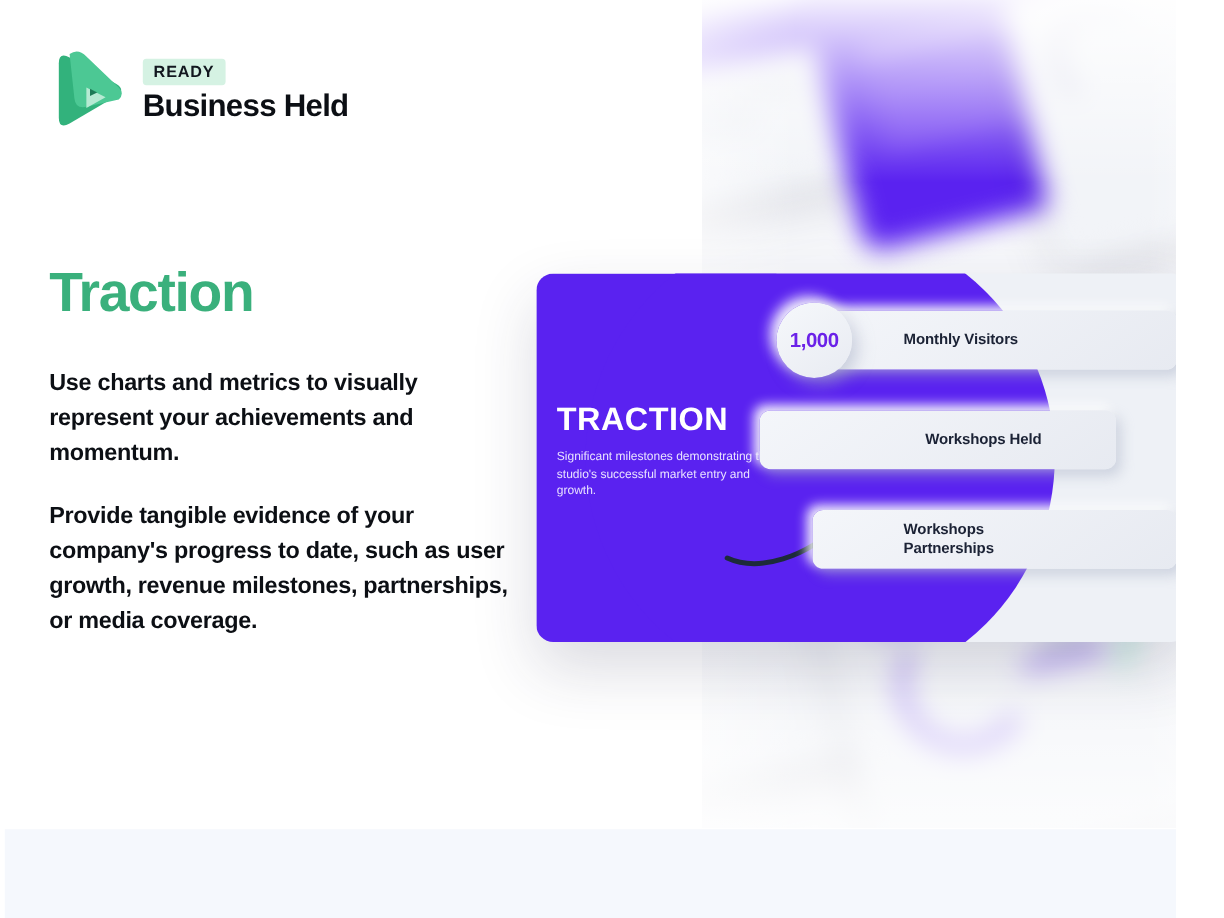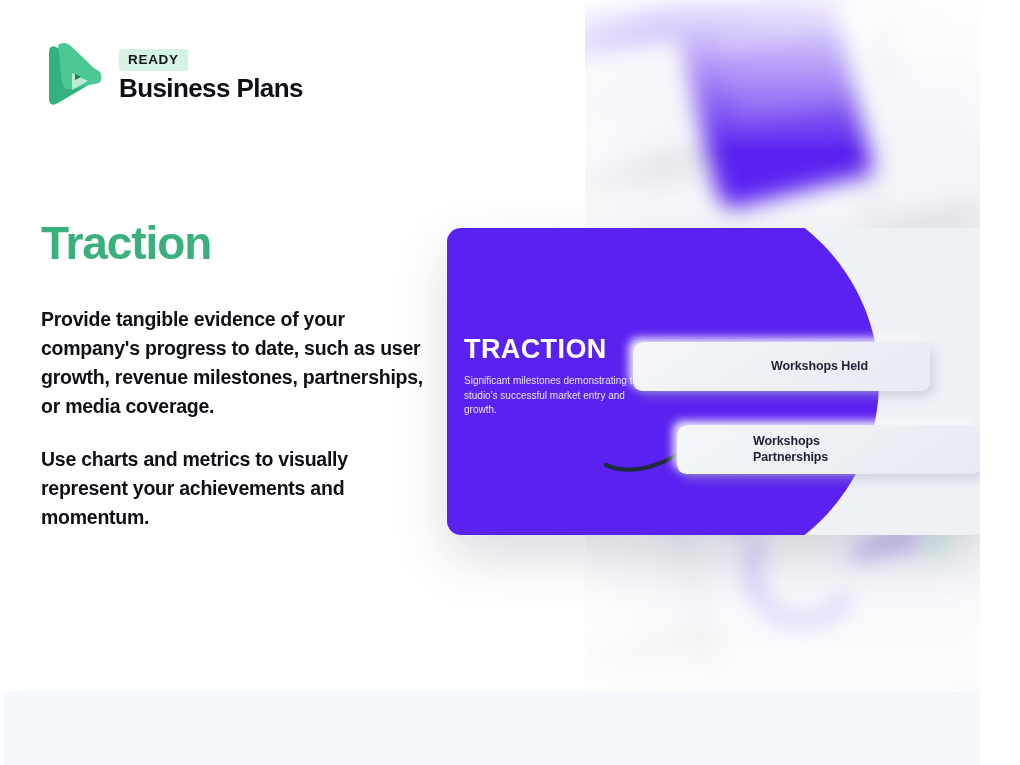--- a/index.html
+++ b/index.html
@@ -192,29 +192,29 @@
     <div class="logo-mark">
       <svg width="62" height="74" viewBox="0 0 62 74">
         <path d="M8 14 Q8 4 17 9 L56 31 Q64 36 56 41 L17 64 Q8 69 8 59 Z" fill="#32b27c"></path>
         <path d="M17 6 Q24 1 31 8 L58 34 Q63 39 58 44 L31 50 Q22 52 21 43 Z" fill="#4cc894"></path>
         <path d="M31 34 L47 42 L31 51 Z" fill="#b6ead3"></path>
         <path d="M34 35 L40 38 L34 41 Z" fill="#1d7a56"></path>
       </svg>
     </div>
     <div class="logo-text">
       <span class="badge-ready">READY</span>
-      <div class="brand-title">Business Plans</div>
+      <div class="brand-title">Business Held</div>
     </div>
   </div>
 
   <div class="headline">Traction</div>
 
   <div class="body-copy">
+    <p>Use charts and metrics to visually represent your achievements and momentum.</p>
     <p>Provide tangible evidence of your company's progress to date, such as user growth, revenue milestones, partnerships, or media coverage.</p>
-    <p>Use charts and metrics to visually represent your achievements and momentum.</p>
   </div>
 
   <div class="slide-card">
     <div class="purple-block"></div>
     <div class="purple-bulge"></div>
 
     <div class="card-text">
       <div class="card-title">TRACTION</div>
       <div class="card-sub">Significant milestones demonstrating the studio's successful market entry and growth.</div>
     </div>
@@ -222,20 +222,24 @@
     <div class="card-arrow">
       <svg width="120" height="50" viewBox="0 0 120 50">
         <path d="M4 42 C 30 54, 70 42, 100 12" stroke="#1d2b3a" stroke-width="4.2" fill="none" stroke-linecap="round"></path>
         <path d="M78 13 L103 9 L99 33" stroke="#1d2b3a" stroke-width="4.2" fill="none" stroke-linecap="round" stroke-linejoin="round"></path>
       </svg>
     </div>
 
     <div class="stats">
 
       <div class="stat-row" id="row-1">
+        <div class="stat-bar">
+          <div class="stat-label">Monthly Visitors</div>
+        </div>
+        <div class="stat-circle" style="color:#6b21e8">1,000</div>
       </div>
 
       <div class="stat-row" id="row-2">
         <div class="stat-bar">
           <div class="stat-label">Workshops Held</div>
         </div>
       </div>
 
       <div class="stat-row" id="row-3">
         <div class="stat-bar">

